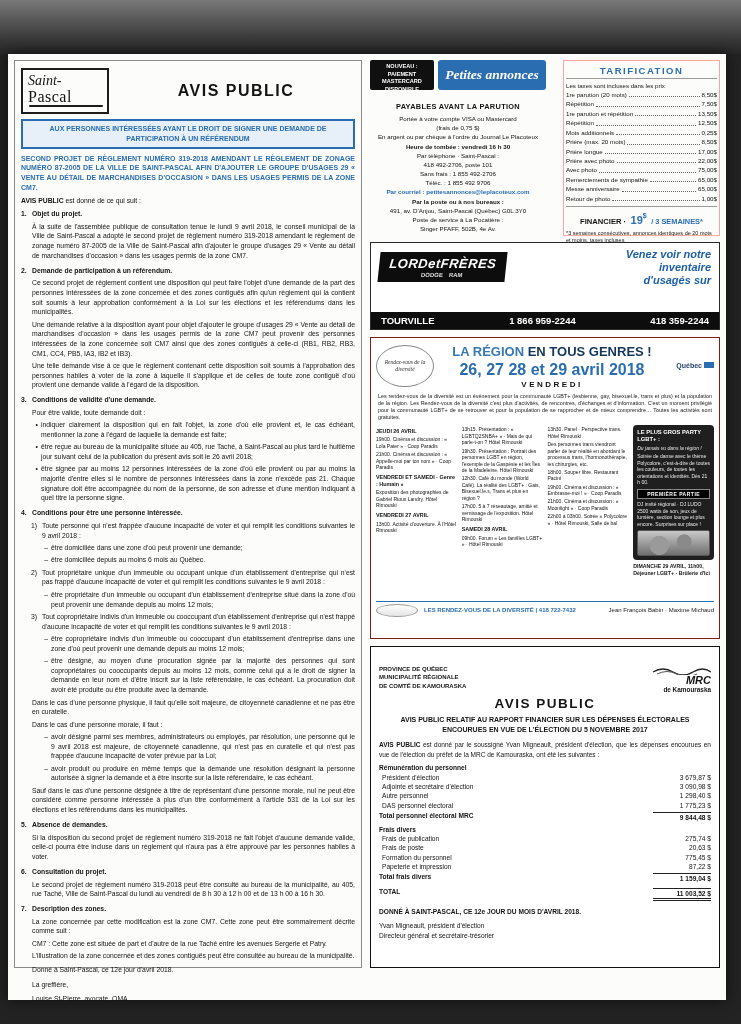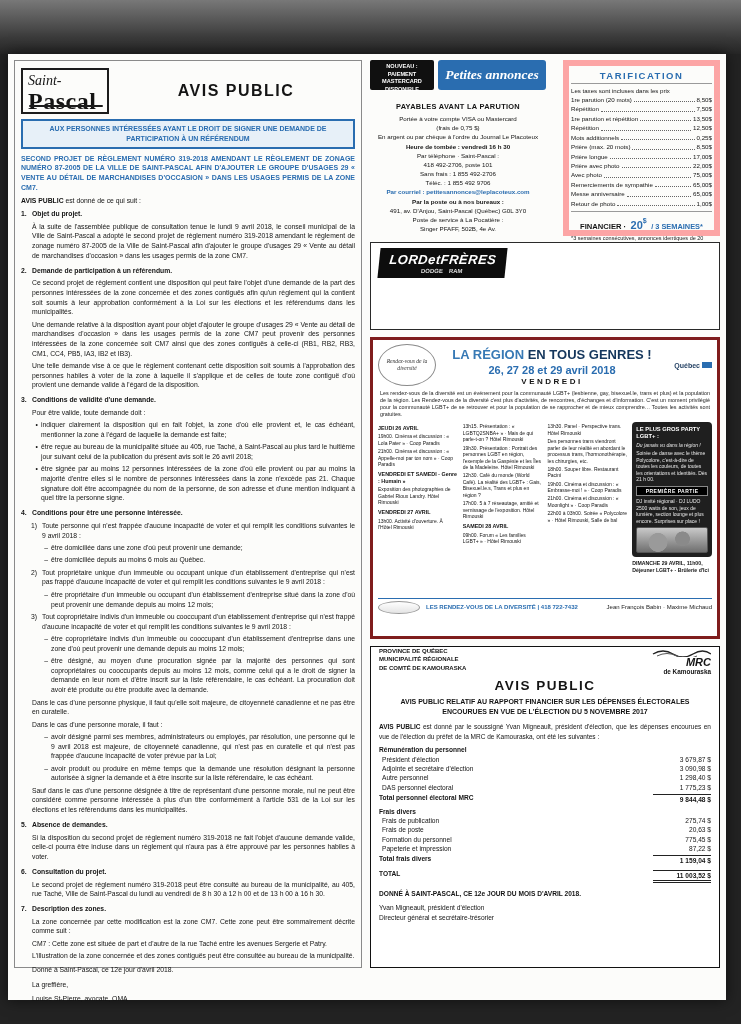--- a/index.html
+++ b/index.html
@@ -22,21 +22,21 @@
   
   .col-left{position:absolute;left:6px;top:6px;width:348px;height:908px;
     border:1px solid #8a8a8a;padding:5px 6px;}
   .col-right{position:absolute;left:362px;top:6px;width:350px;height:908px;
     display:flex;flex-direction:column;}
   
   .sp-header{display:flex;gap:8px;align-items:center;height:50px;}
   .sp-logo{width:88px;height:46px;border:2px solid #1c1c1c;position:relative;
     font-family:"Liberation Serif",serif;padding:3px 5px;flex:none;}
   .sp-logo .l1{font-style:italic;font-size:14px;display:block;}
-  .sp-logo .l2{font-size:24px;font-weight:700;display:block;line-height:1;letter-spacing:.5px;}
+  .sp-logo .l2{font-size:16px;font-weight:400;display:block;line-height:1;letter-spacing:.5px;}
   .sp-logo .swash{position:absolute;left:6px;bottom:5px;width:74px;height:2px;background:#1c1c1c;border-radius:2px;}
   .sp-title{flex:1;text-align:center;font-size:16px;font-weight:700;letter-spacing:1.5px;}
   .sp-bluebox{border:2px solid var(--accent);background:#e7f0f8;color:var(--accent);
     font-weight:700;font-size:7px;line-height:1.4;text-align:center;padding:3px 8px;margin-top:3px;}
   .sp-subject{color:var(--accent);font-weight:700;font-size:7px;line-height:1.4;
     text-align:justify;margin-top:5px;}
   .sp-intro{font-size:6.8px;margin-top:4px;}
   .sp-intro b{font-weight:700;}
   .sp-blocks{font-size:6.8px;line-height:1.42;margin-top:1px;}
   .blk{display:flex;margin-top:2.8px;}
@@ -57,21 +57,21 @@
   .pa-new{background:#101010;color:#fff;width:64px;font-size:5.6px;font-weight:700;
     text-align:center;padding:3px 2px;border-radius:2px;line-height:1.35;flex:none;}
   .pa-title{flex:1;background:var(--accent);color:#fff;border-radius:3px;
     display:flex;align-items:center;justify-content:center;
     font-family:"Liberation Serif",serif;font-style:italic;font-size:13.5px;font-weight:700;}
   .pa-payable{font-size:7.4px;font-weight:700;text-align:center;margin-top:12px;letter-spacing:.3px;}
   .pa-lines{font-size:6.2px;text-align:center;line-height:1.48;margin-top:3px;}
   .pa-line.t-b{font-weight:700;}
   .pa-line.t-bl{color:var(--accent);font-weight:700;}
   
-  .tarif-box{flex:1;border:6px solid #fca5a5;padding:4px 2px;}
+  .tarif-box{flex:1;border:1px solid #fca5a5;padding:4px 2px;}
   .tarif-title{color:var(--accent);font-weight:700;font-size:9.5px;text-align:center;
     letter-spacing:1.5px;border-bottom:1px solid #9a9a9a;padding-bottom:2px;}
   .tarif-note{font-size:6.1px;margin:3px 0 1px;}
   .trow{display:flex;align-items:flex-end;font-size:6.2px;line-height:1.52;}
   .tl{white-space:nowrap;}
   .tdots{flex:1;border-bottom:1px dotted #666;margin:0 2px 2px;}
   .tp{white-space:nowrap;}
   .tarif-promo{border-top:1px solid #9a9a9a;margin-top:3px;padding-top:3px;text-align:center;}
   .tarif-promo .pl{font-weight:700;font-size:7.6px;}
   .tarif-promo .pp{color:var(--accent);font-weight:700;font-size:11px;}
@@ -84,29 +84,29 @@
   .lord-logo{background:#0d0d0d;color:#fff;transform:skewX(-6deg);padding:4px 10px;flex:none;}
   .lord-brand{font-size:13px;font-weight:900;font-style:italic;letter-spacing:.5px;display:block;}
   .lord-badges{display:flex;gap:6px;font-size:6px;font-weight:700;color:#ddd;justify-content:center;margin-top:1px;}
   .lord-tag{flex:1;text-align:right;color:#1d5fa8;font-style:italic;font-weight:700;
     font-size:11px;line-height:1.18;}
   .lord-url{text-align:center;font-size:17px;font-weight:900;color:var(--navy);letter-spacing:.4px;margin-top:1px;}
   .lord-bottom{position:absolute;left:0;right:0;bottom:0;background:#0d0d0d;color:#fff;
     display:flex;justify-content:space-between;align-items:center;padding:3px 10px;
     font-size:9.5px;font-weight:700;}
   
-  .region{border:3px solid #7f1d1d;margin-top:7px;height:302px;padding:4px 5px;flex:none;background:#fff;}
+  .region{border:1px solid #7f1d1d;margin-top:7px;height:302px;padding:4px 5px;flex:none;background:#fff;}
   .rg-head{display:flex;gap:6px;align-items:center;}
   .rg-badge{width:58px;height:42px;border:1px solid #8a8a8a;border-radius:50%;flex:none;
     display:flex;align-items:center;justify-content:center;text-align:center;
     font-family:"Liberation Serif",serif;font-style:italic;font-size:5.6px;color:#333;padding:4px;line-height:1.2;}
   .rg-titles{flex:1;text-align:center;}
   .rg-t1{color:#3779b5;font-weight:700;font-size:13px;}
   .rg-t2{color:var(--navy);font-weight:900;font-size:13px;}
-  .rg-dates{color:var(--accent);font-weight:700;font-size:11px;margin-top:1px;}
+  .rg-dates{color:var(--accent);font-weight:700;font-size:16px;margin-top:1px;}
   .rg-city{font-weight:700;font-size:8px;letter-spacing:2.5px;margin-top:1px;}
   .rg-quebec{width:44px;flex:none;text-align:right;font-size:7px;font-weight:700;color:#1c3a5e;}
   .rg-quebec .flag{display:inline-block;width:10px;height:6px;background:var(--accent);margin-left:2px;}
   .rg-intro{font-size:5.4px;line-height:1.32;text-align:justify;margin:4px 2px 3px;color:#1d1d1d;}
   .rg-cols{display:flex;gap:5px;min-height:172px;}
   .rg-col{flex:1;font-size:5px;line-height:1.3;}
   .rg-blk{margin-top:1.8px;text-align:left;}
   .rg-blk.t-day{font-weight:700;font-size:5.4px;margin-top:3px;}
   .party-box{background:#1f1f1f;color:#e9e9e9;border-radius:4px;padding:4px;font-size:5px;line-height:1.3;}
   .party-title{font-weight:700;font-size:5.8px;color:#fff;}
@@ -120,21 +120,21 @@
       radial-gradient(circle at 65% 45%, #8a8a8a 0 15%, transparent 16%),
       linear-gradient(#c9c9c9,#6f6f6f);}
   .rg-sunday{font-weight:700;font-size:5.2px;margin-top:3px;}
   .rg-foot{display:flex;align-items:center;gap:6px;margin-top:4px;border-top:1px solid var(--accent);padding-top:2px;}
   .rg-sponsor{width:42px;height:13px;border:1px solid #999;border-radius:50%;flex:none;
     background:linear-gradient(#fff,#e4e4e4);}
   .rg-footline{flex:1;display:flex;justify-content:space-between;font-size:6px;}
   .rg-footleft{color:var(--accent);font-weight:700;}
   .rg-footnames{color:#222;}
   
-  .mrc{border:1.5px solid #111;margin-top:7px;flex:1;padding:0 8px;background:#fff;}
+  .mrc{border:1.5px solid #111;margin-top:7px;flex:1;padding:18px 8px;background:#fff;}
   .mrc-head{display:flex;justify-content:space-between;align-items:flex-start;}
   .mrc-prov{font-size:6px;font-weight:700;line-height:1.4;}
   .mrc-logo{text-align:right;}
   .mrc-logo .m1{font-size:11px;font-weight:900;font-style:italic;display:block;line-height:1;}
   .mrc-logo .m2{font-size:6.4px;font-weight:700;display:block;}
   .mrc-logo svg{display:block;margin-left:auto;}
   .mrc-title{text-align:center;font-weight:700;font-size:13.5px;letter-spacing:1.5px;margin:3px 0 4px;}
   .mrc-sub{text-align:center;font-weight:700;font-size:7px;line-height:1.45;margin:0 6px;}
   .mrc-intro{font-size:6.5px;line-height:1.45;text-align:justify;margin-top:5px;}
   .mrc-intro b{font-weight:700;}
@@ -415,36 +415,46 @@
               <span class="tp">65,00$</span>
             </div>
             <div class="trow">
               <span class="tl">Retour de photo</span>
               <span class="tdots"></span>
               <span class="tp">1,00$</span>
             </div>
           </div>
         <div class="tarif-promo">
           <span class="pl">FINANCIER ·</span>
-          <span class="pp">20</span><span class="ps">$</span>
+          <span class="pp">19</span><span class="ps">$</span>
           <span class="pr"> / 3 SEMAINES*</span>
         </div>
         <div class="tarif-fine">*3 semaines consécutives, annonces identiques de 20 mots et moins, taxes incluses</div>
       </div>
     </div>
 
     <div class="lord">
       <div class="lord-top">
         <div class="lord-logo">
           <span class="lord-brand">LORDetFRÈRES</span>
           <div class="lord-badges">
             <span>DODGE</span>
             <span>RAM</span>
           </div>
         </div>
+        <div class="lord-tag">
+          <div>Venez voir notre</div>
+          <div>inventaire</div>
+          <div>d'usagés sur</div>
+        </div>
+      </div>
+      <div class="lord-bottom">
+        <span>TOURVILLE</span>
+        <span>1 866 959-2244</span>
+        <span>418 359-2244</span>
       </div>
     </div>
 
     <div class="region">
       <div class="rg-head">
         <div class="rg-badge">Rendez-vous de la diversité</div>
         <div class="rg-titles">
           <div><span class="rg-t1">LA RÉGION </span><span class="rg-t2">EN TOUS GENRES !</span></div>
           <div class="rg-dates">26, 27 28 et 29 avril 2018</div>
           <div class="rg-city">VENDREDI</div>

